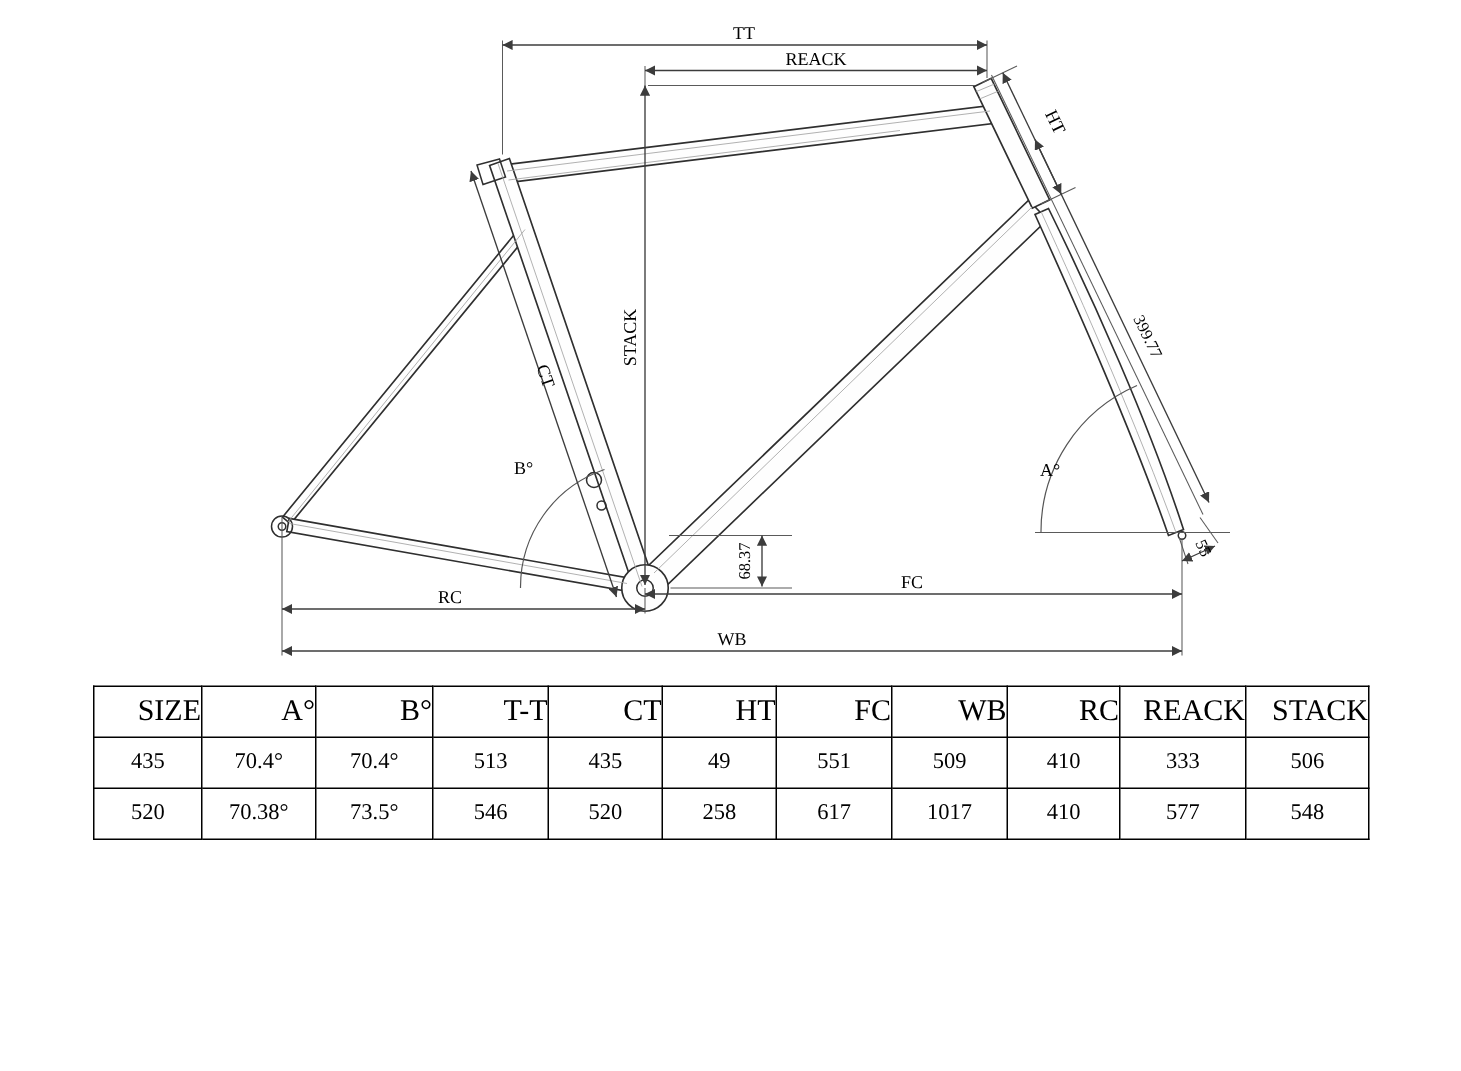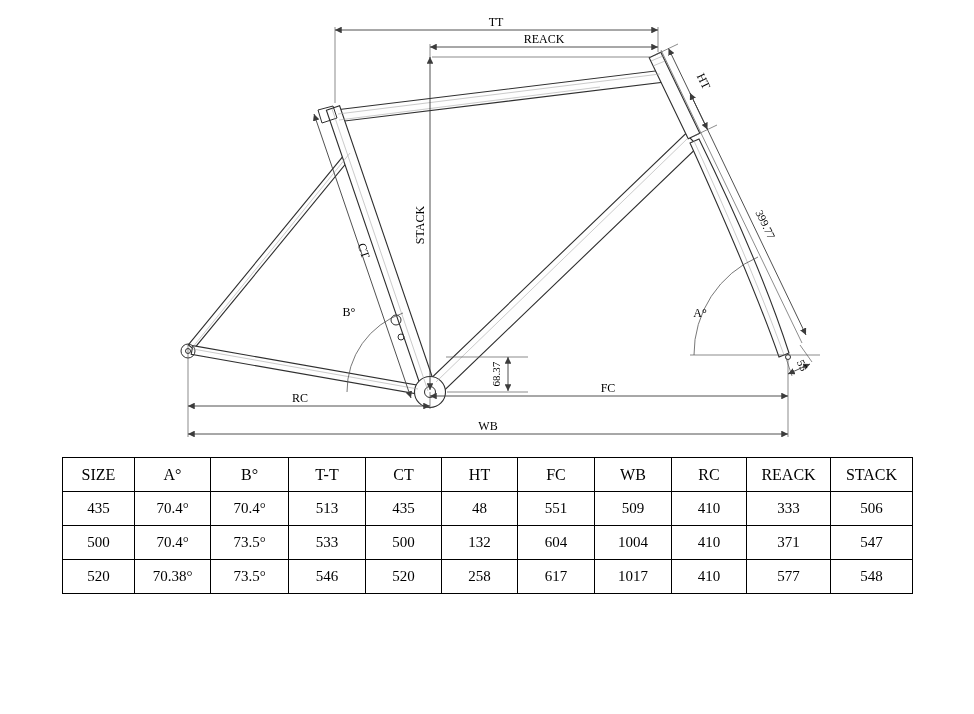--- a/index.html
+++ b/index.html
@@ -19,21 +19,21 @@
   .lbl-s  { font-family:"Liberation Serif", serif; font-size:11px; fill:#000; }
   table.geo {
     border-collapse:collapse; table-layout:fixed;
     width:850px; margin:2px 0 0 62px;
   }
   table.geo th, table.geo td {
     border:1px solid #000; height:33px; padding:0;
     text-align:center; vertical-align:middle;
     font-weight:normal; font-size:15px; color:#000;
   }
-  table.geo th { font-size:16px; }
+  table.geo th { font-size:20px;text-align:right; }
 </style>
 </head>
 <body>
 
 <div class="page">
 
   <svg width="974" height="455" viewBox="0 0 974 455" xmlns="http://www.w3.org/2000/svg">
     <defs>
       <marker id="arrE" viewBox="0 0 10 10" refX="10" refY="5" markerWidth="7.5" markerHeight="7.5" orient="auto">
         <path d="M0,0 L10,5 L0,10 Z" fill="#3c3c3c"></path>
@@ -156,39 +156,26 @@
         <th>STACK</th>
       </tr>
     </thead>
     <tbody>
       <tr>
         <td>435</td>
         <td>70.4°</td>
         <td>70.4°</td>
         <td>513</td>
         <td>435</td>
-        <td>48</td>
+        <td>49</td>
         <td>551</td>
         <td>509</td>
         <td>410</td>
         <td>333</td>
         <td>506</td>
-      </tr>
-      <tr>
-        <td>500</td>
-        <td>70.4°</td>
-        <td>73.5°</td>
-        <td>533</td>
-        <td>500</td>
-        <td>132</td>
-        <td>604</td>
-        <td>1004</td>
-        <td>410</td>
-        <td>371</td>
-        <td>547</td>
       </tr>
       <tr>
         <td>520</td>
         <td>70.38°</td>
         <td>73.5°</td>
         <td>546</td>
         <td>520</td>
         <td>258</td>
         <td>617</td>
         <td>1017</td>

